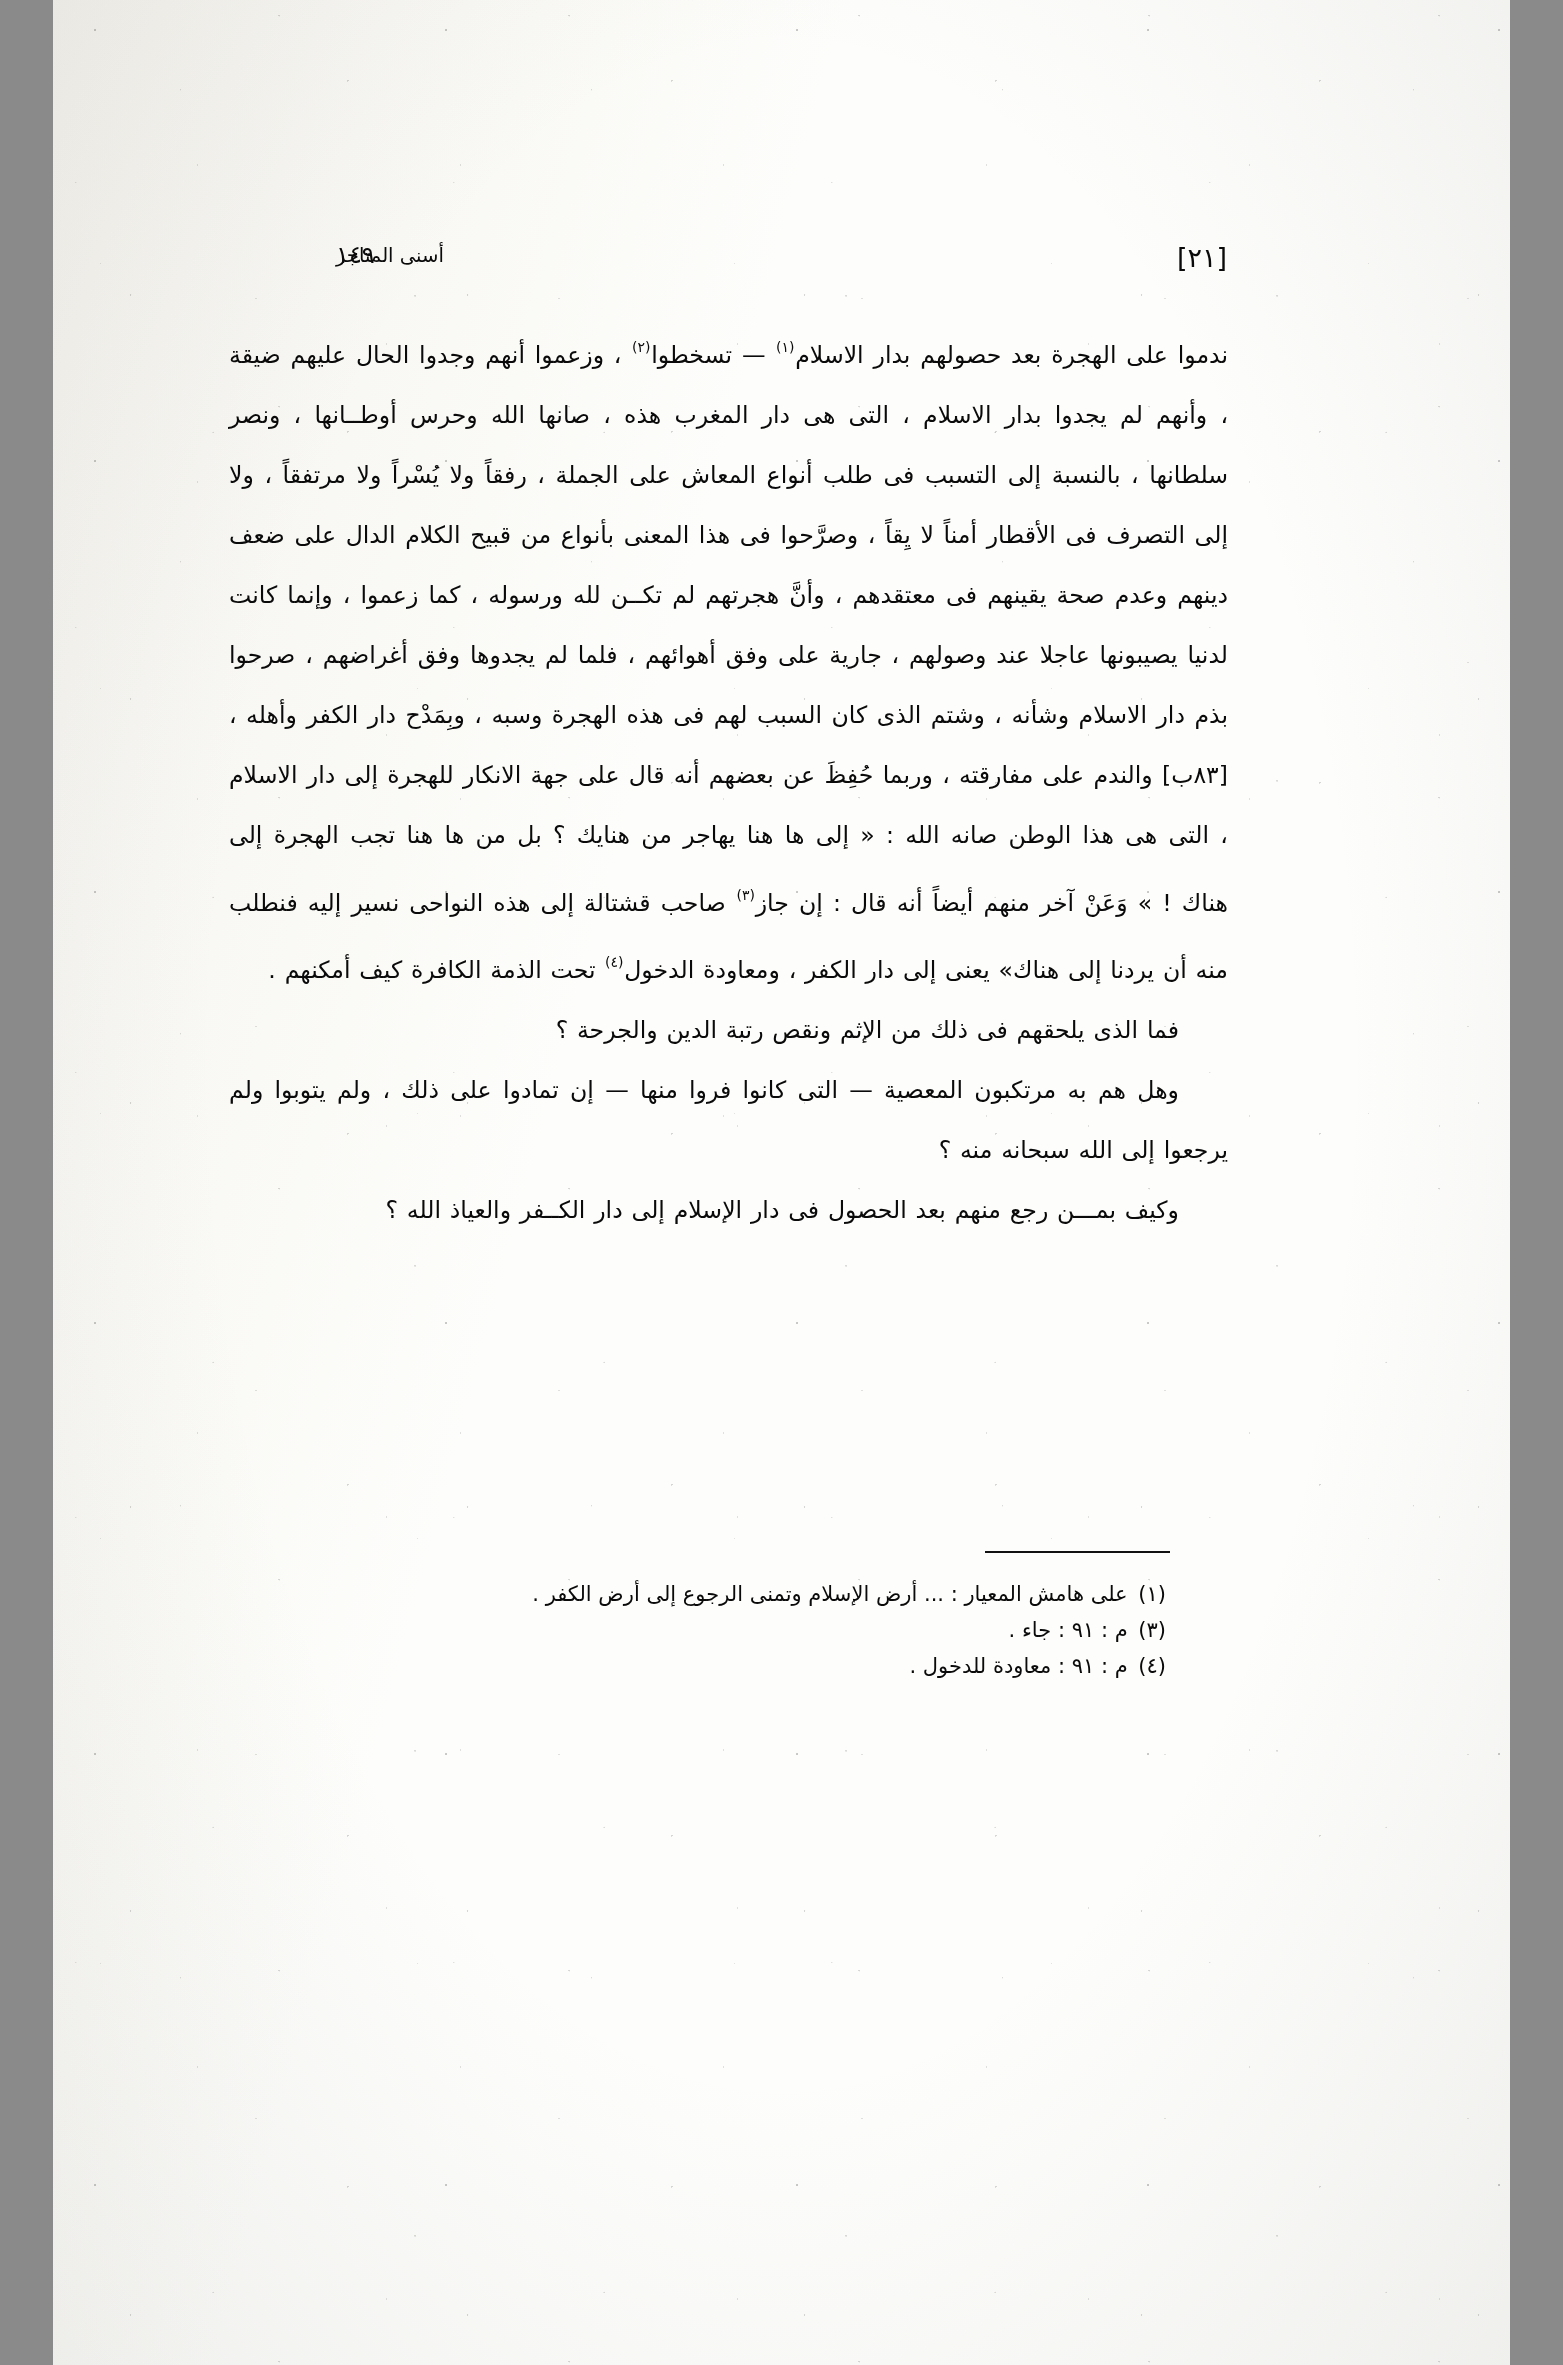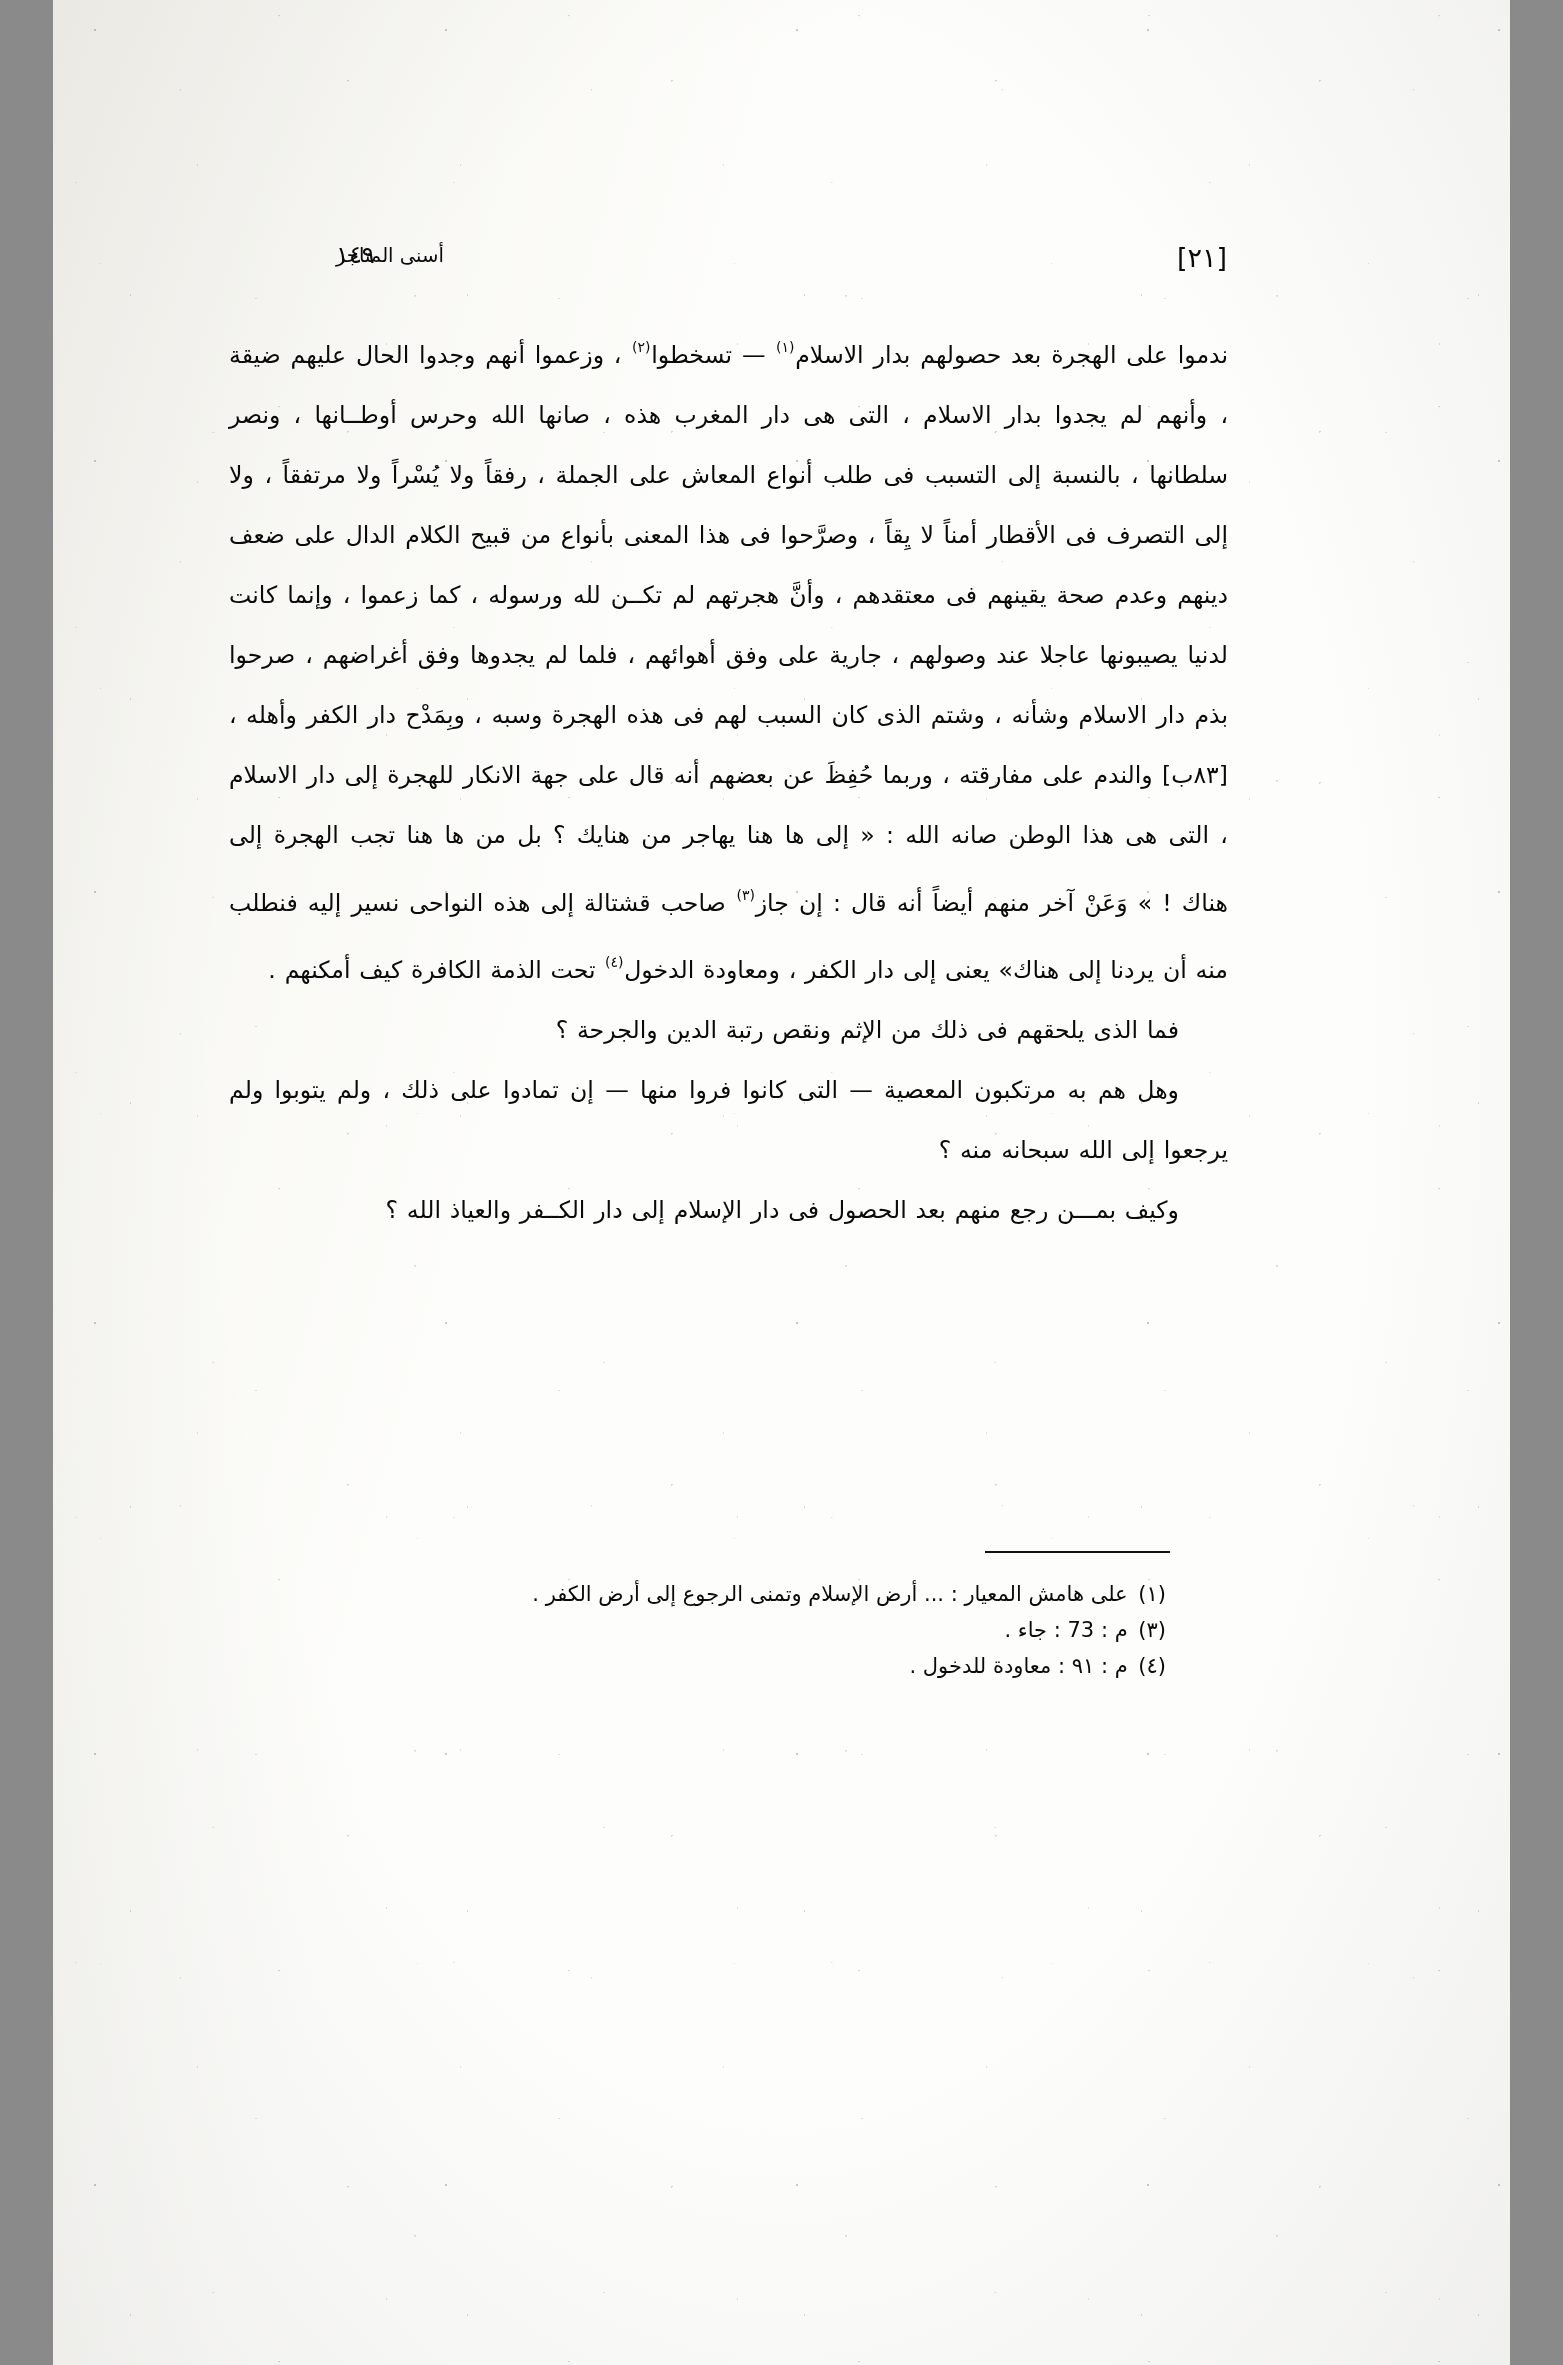--- a/index.html
+++ b/index.html
@@ -156,19 +156,19 @@
 
     <p class="para-indent">وهل هم به مرتكبون المعصية — التى كانوا فروا منها — إن تمادوا على ذلك ، ولم يتوبوا ولم يرجعوا إلى الله سبحانه منه ؟</p>
 
     <p class="para-indent">وكيف بمـــن رجع منهم بعد الحصول فى دار الإسلام إلى دار الكــفر والعياذ الله ؟</p>
   </div>
 
   <div class="fn-rule"></div>
 
   <div class="footnotes" id="footnote-list">
       <p class="fn-line"><span class="fn-num">(١)</span><span> على هامش المعيار : ... أرض الإسلام وتمنى الرجوع إلى أرض الكفر .</span></p>
-      <p class="fn-line"><span class="fn-num">(٣)</span><span> م : 73 : جاء .</span></p>
+      <p class="fn-line"><span class="fn-num">(٣)</span><span> م : ٩١ : جاء .</span></p>
       <p class="fn-line"><span class="fn-num">(٤)</span><span> م : ٩١ : معاودة للدخول .</span></p>
     </div>
 
   <div class="speckle"></div>
 </div>
 
 
 </body></html>

